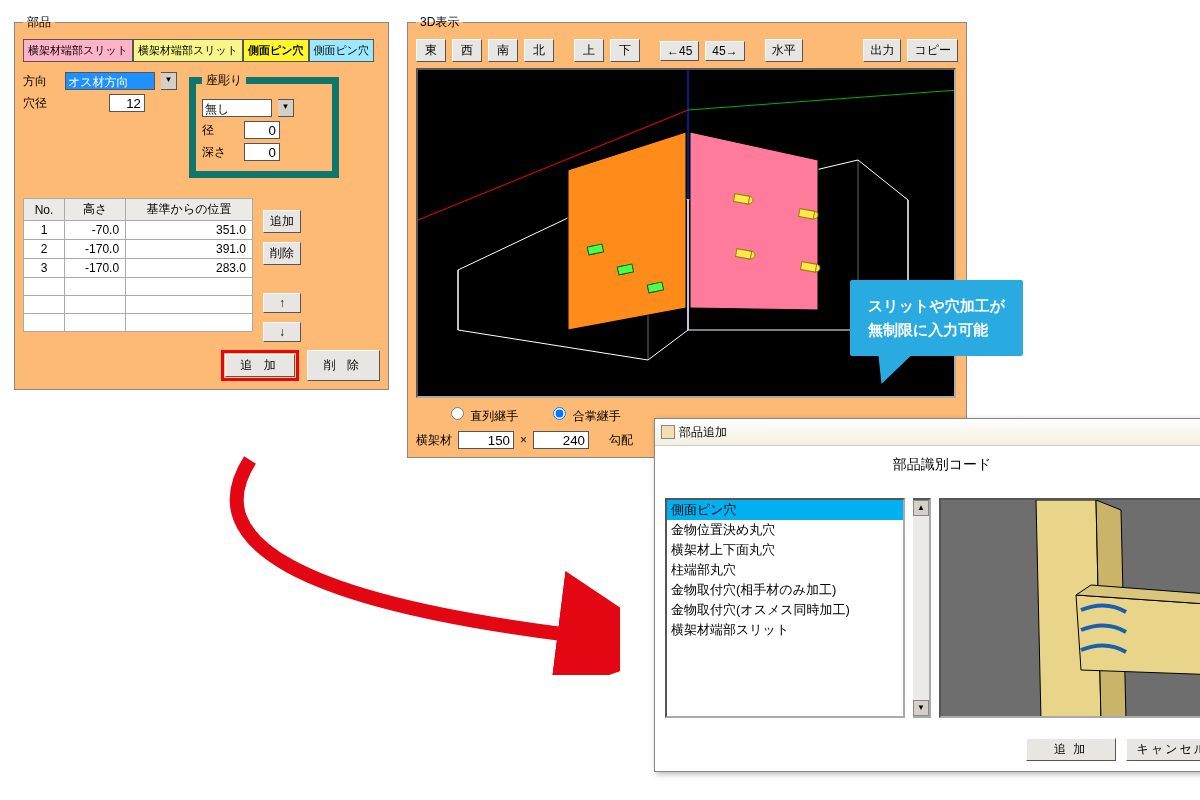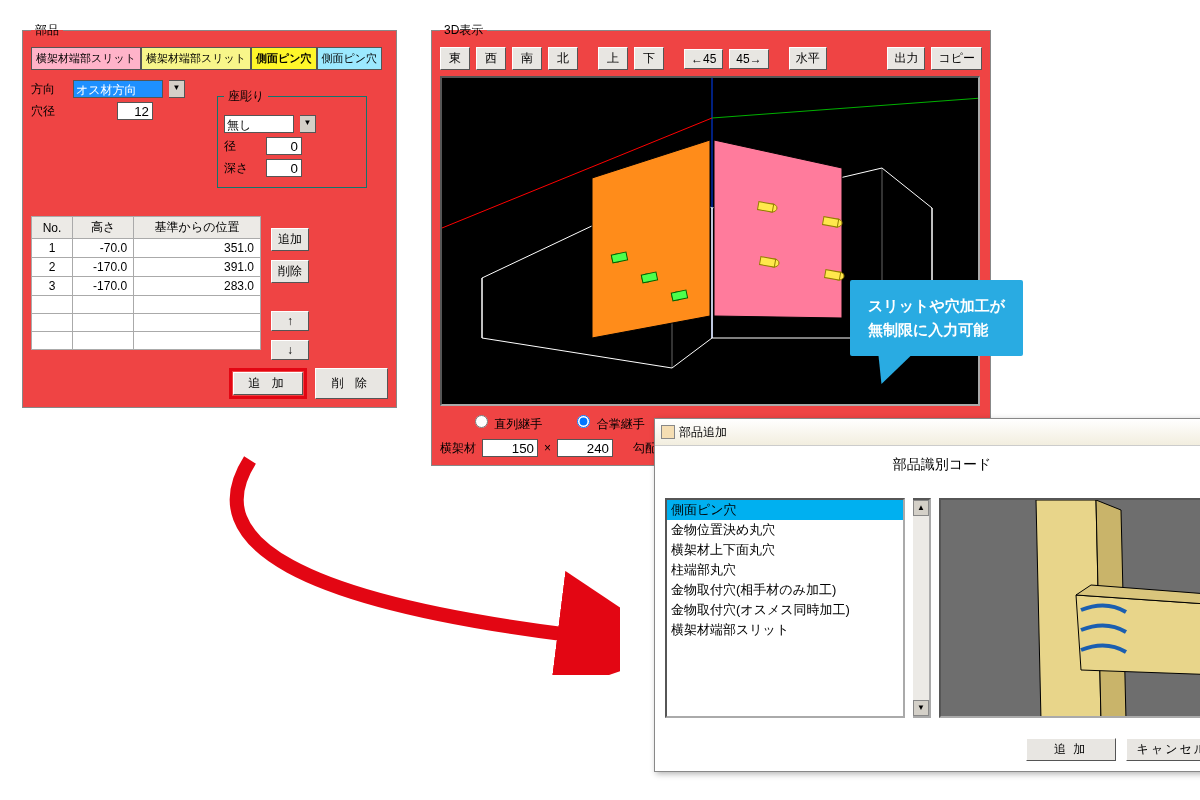--- a/index.html
+++ b/index.html
@@ -1,17 +1,17 @@
 <!DOCTYPE html>
 <html><head>
 <meta charset="utf-8">
 <style>
 * { box-sizing: border-box; font-family: "MS PGothic", "Meiryo", sans-serif; }
 body { margin: 0; padding: 10px; background: #fff; font-size: 12px; color: #000; position: relative; width: 1200px; height: 800px; }
-fieldset { border: 1px solid #888; padding: 8px; margin: 12px; background: #ef4444; }
+fieldset { border: 1px solid #888; padding: 8px; margin: 4px; background: #fdba74; }
 legend { font-size: 12px; padding: 0 4px; }
 
 .main-row { display: flex; gap: 10px; align-items: flex-start; }
 .parts-panel { width: 375px; }
 .display-panel { width: 560px; }
 
 
 .tabs { display: flex; margin-bottom: 6px; }
 .tabs .tab { border: 1px solid #555; padding: 3px 4px; font-size: 11px; cursor: pointer; }
 .tab.pink { background: #ffb3c9; }
@@ -20,24 +20,24 @@
 .tab.cyan { background: #9ce9ff; }
 
 .form-row { display: flex; align-items: center; gap: 6px; margin: 4px 0; }
 .lbl { width: 36px; }
 .sel, .num { border: 1px solid #555; background: #fff; padding: 1px 2px; height: 18px; }
 .sel { background-image:none; appearance:none; }
 .sel.blue { background: #1e90ff; color: #fff; width: 90px; }
 .dropdown-arrow { width: 16px; height: 18px; background: #d4d0c8; border:1px solid #555; border-left:none; text-align:center; line-height:14px; font-size:8px; }
 .num { width: 36px; text-align: right; padding-right:3px; }
 
-.zaguri { border:1px solid #0f766e; padding: 6px; width: 150px; }
+.zaguri { border:7px solid #0f766e; padding: 6px; width: 150px; }
 .zaguri legend { font-size: 12px; }
 
-.upper-row { display:flex; gap:20px; align-items:flex-start; }
+.upper-row { display:flex; gap:8px; align-items:flex-start; }
 
 
 table.grid { border-collapse: collapse; background: #fff; width: 230px; margin-top: 6px; font-size:12px;}
 table.grid th, table.grid td { border: 1px solid #aaa; padding: 2px 6px; height:18px; }
 table.grid th { background: #eceae6; font-weight: normal; }
 table.grid td.r { text-align: right; }
 table.grid td.c { text-align: center; }
 .tbl-row { display:flex; gap:10px; align-items:flex-start; margin-top:10px;}
 .side-btns { display:flex; flex-direction:column; gap:9px; margin-top:18px;}
 .btn { background: #e8e6e2; border:1px solid #555; border-top-color:#fff; border-left-color:#fff; padding:2px 10px; cursor:pointer; font-size:12px; min-width:42px; }

